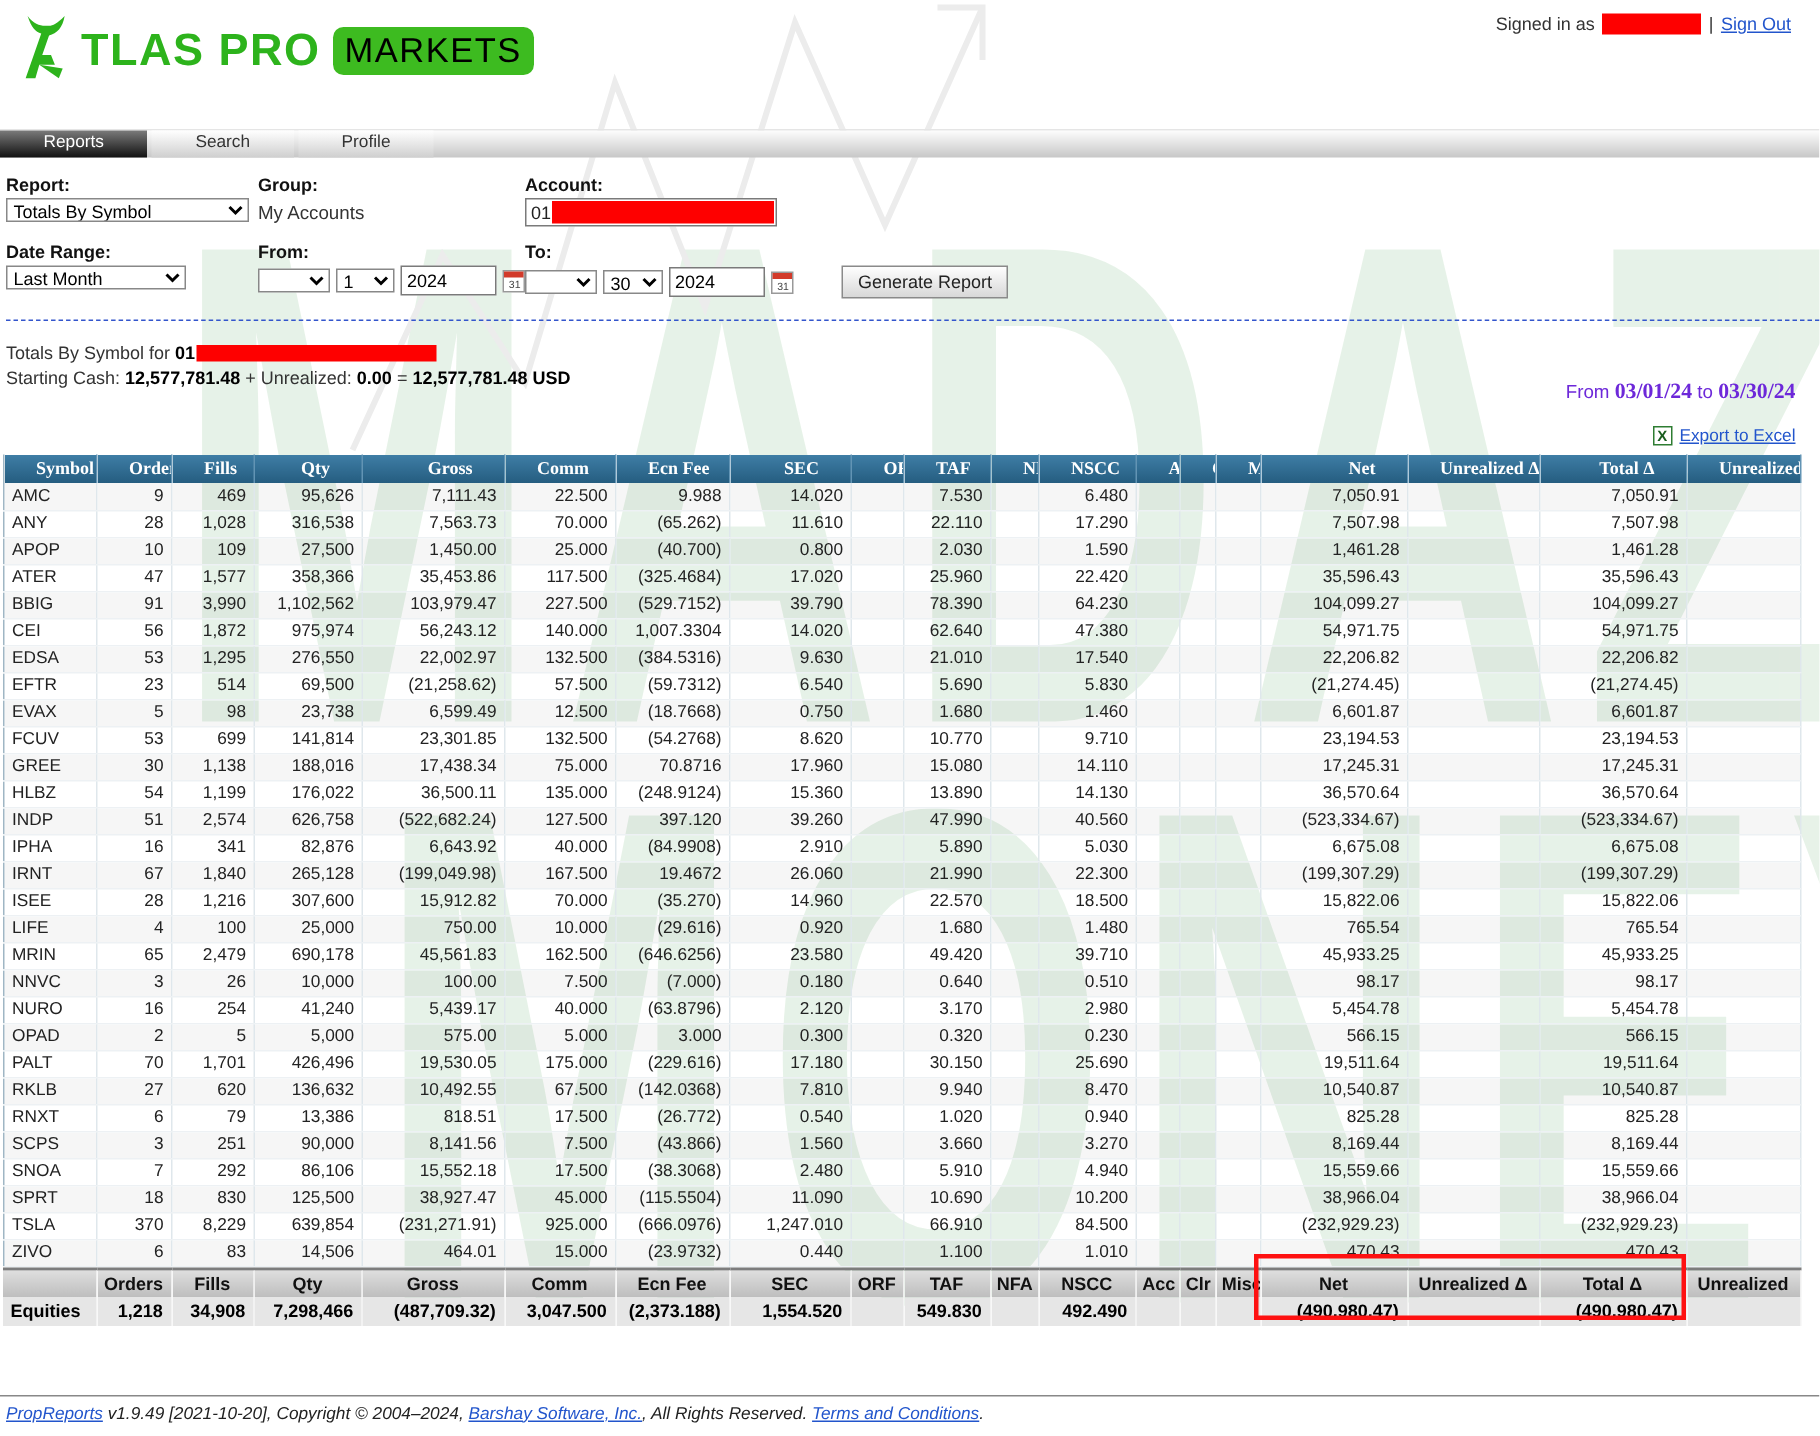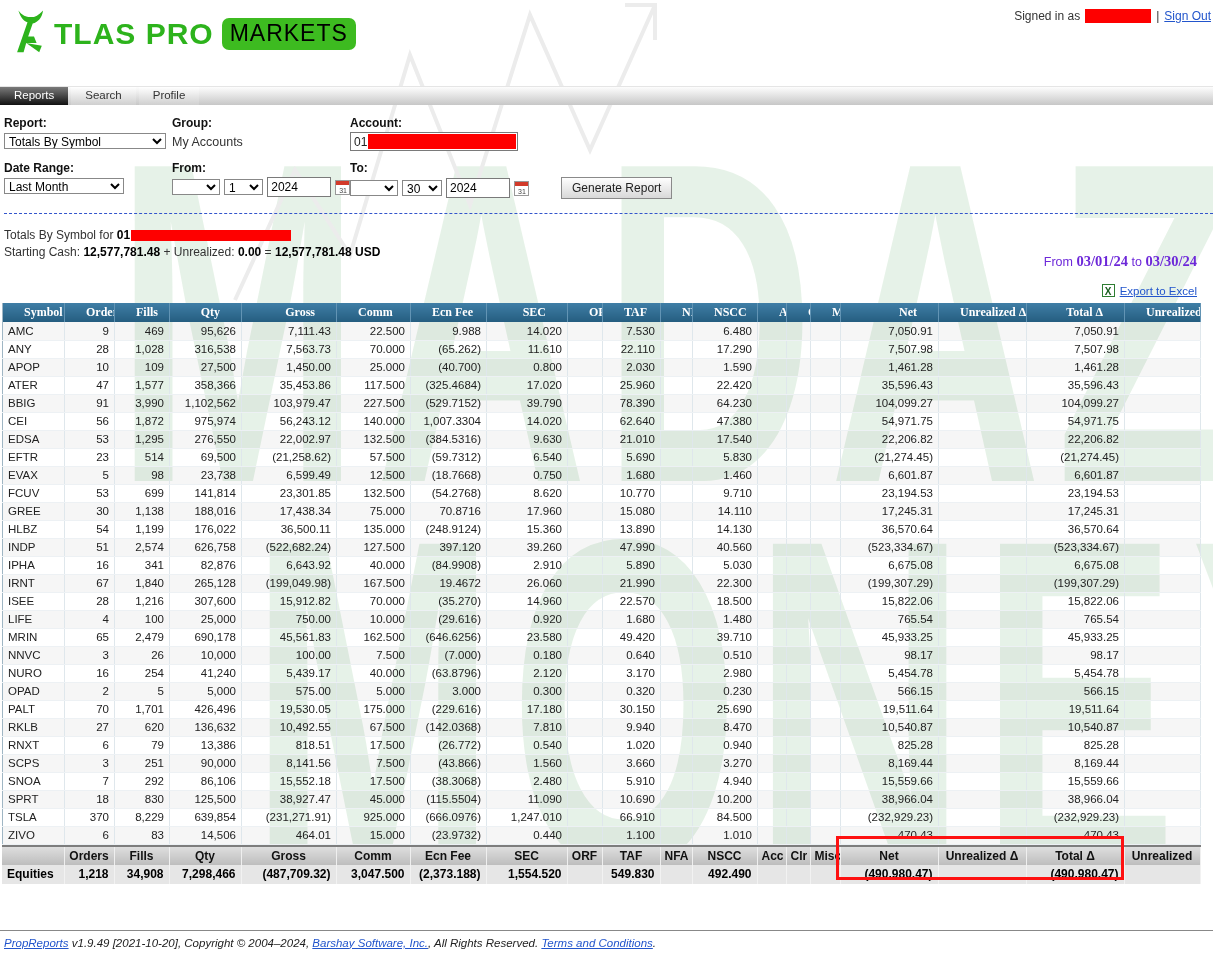--- a/index.html
+++ b/index.html
@@ -16,28 +16,28 @@
   .wm2 { left:250px; top:470px; font-size:295px; transform:scaleY(1.6);  transform-origin:top left; }
   .zigzag { position:absolute; left:225px; top:0; }
   
   .page { position:relative; z-index:1; }
   
   .topbar { height:86px; position:relative; }
   .logo { position:absolute; left:8px; top:8px; display:flex; align-items:center; }
   .logo-text { font-size:30px; font-weight:bold; color:#2db31c; letter-spacing:1px; margin-left:-6px; }
   .logo-badge { margin-left:8px; background:#3dbb20; color:#000000; font-size:23px; font-weight:normal;
                 padding:2px 8px 3px; border-radius:7px; letter-spacing:1px; }
-  .signedin { position:absolute; right:2px; top:9px; font-size:12px; color:#333; display:flex; align-items:flex-end; gap:5px; }
+  .signedin { position:absolute; right:19px; top:9px; font-size:12px; color:#333; display:flex; align-items:flex-end; gap:5px; }
   .signedin a { color:#2255cc; }
   .redact { background:#fe0000; display:inline-block; }
   .redact-user { width:66px; height:14px; }
   
   .tabbar { height:19px; background:linear-gradient(#fdfdfd,#c7c7c7); display:flex; align-items:stretch;
             border-top:1px solid #e5e5e5; }
-  .tab { font-size:11.5px; padding:2px 14px 0; margin-right:3px; color:#333;
+  .tab { font-size:11.5px; padding:2px 29px 0; margin-right:3px; color:#333;
          background:linear-gradient(#ffffff,#cfcfcf); cursor:pointer; }
   .tab.active { background:linear-gradient(#7a7a7a,#111111); color:#fff; }
   
   .formwrap { padding:11px 0 0 4px; }
   .form-grid { display:grid; grid-template-columns:168px 178px auto; row-gap:4px; }
   .flabel { font-size:12px; font-weight:bold; color:#111; padding-bottom:2px; }
   .fcell { padding-bottom:6px; }
   select, .textinput, button {
     font-family:"Liberation Sans", sans-serif; font-size:12px;
   }

